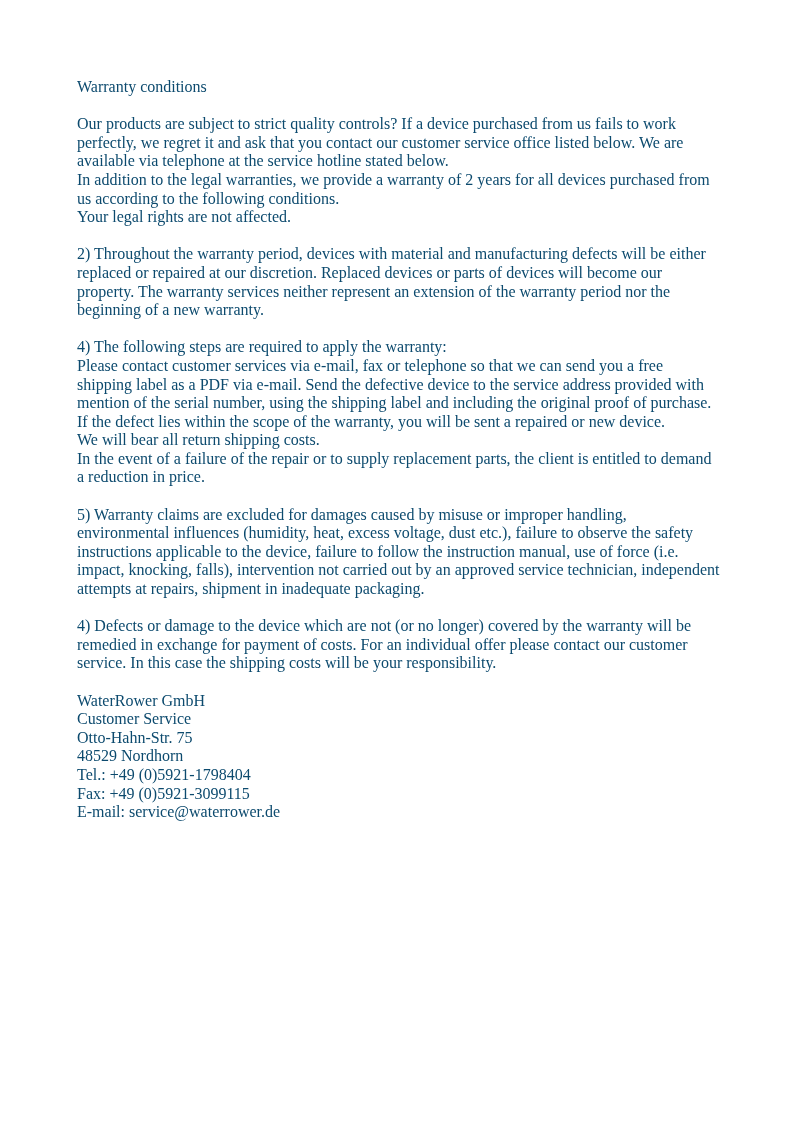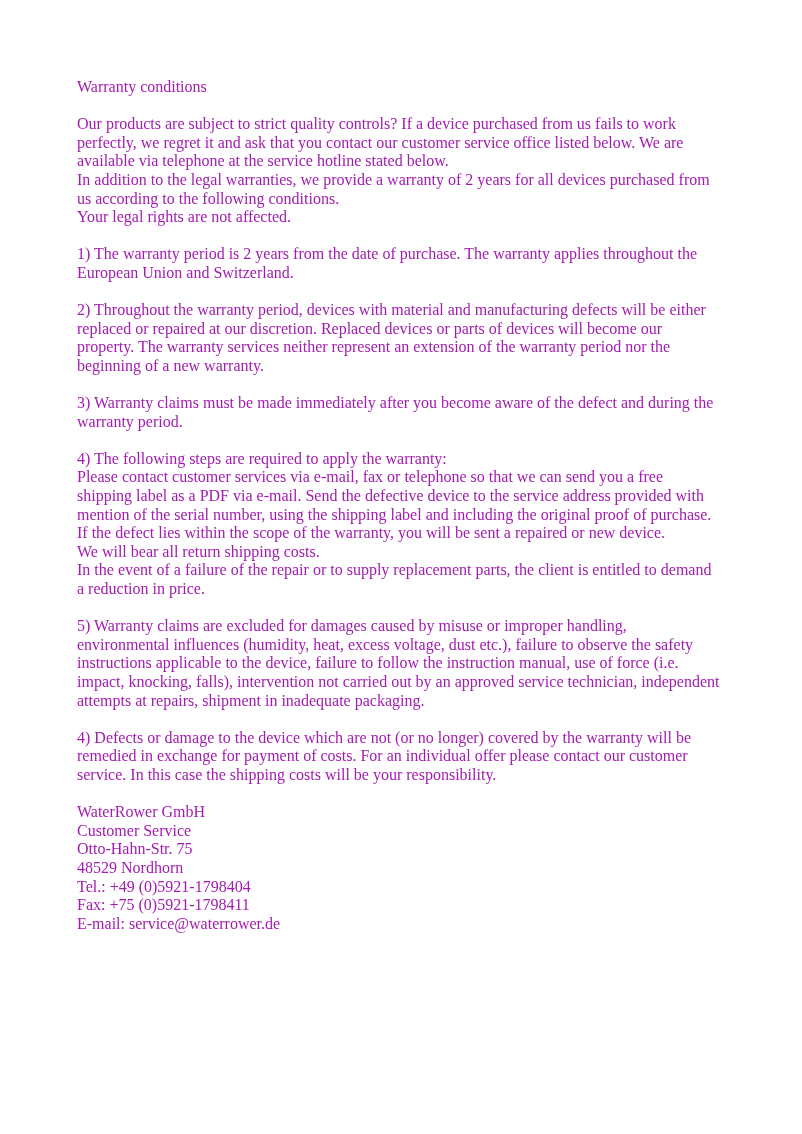--- a/index.html
+++ b/index.html
@@ -10,21 +10,21 @@
   .page {
     position: relative;
     width: 802px;
     height: 1134px;
     background: #ffffff;
     box-sizing: border-box;
     padding: 78px 70px 0 77px;
     font-family: "Liberation Serif", "DejaVu Serif", serif;
     font-size: 16px;
     line-height: 18.6px;
-    color: #a21caf;
+    color: #0c4a6e;
     overflow: hidden;
   }
   .doc-title {
     margin: 0 0 18.6px 0;
     font-size: 16px;
     font-weight: normal;
     line-height: 18.6px;
   }
   .doc-paragraph {
     margin: 0 0 18.6px 0;
@@ -38,30 +38,26 @@
 <div class="page">
   <h1 class="doc-title">Warranty conditions</h1>
 
   <p class="doc-paragraph">Our products are subject to strict quality controls? If a device purchased from us fails to work
 perfectly, we regret it and ask that you contact our customer service office listed below. We are
 available via telephone at the service hotline stated below.
 In addition to the legal warranties, we provide a warranty of 2 years for all devices purchased from
 us according to the following conditions.
 Your legal rights are not affected.</p>
 
-  <p class="doc-paragraph">1) The warranty period is 2 years from the date of purchase. The warranty applies throughout the
-European Union and Switzerland.</p>
 
   <p class="doc-paragraph">2) Throughout the warranty period, devices with material and manufacturing defects will be either
 replaced or repaired at our discretion. Replaced devices or parts of devices will become our
 property. The warranty services neither represent an extension of the warranty period nor the
 beginning of a new warranty.</p>
 
-  <p class="doc-paragraph">3) Warranty claims must be made immediately after you become aware of the defect and during the
-warranty period.</p>
 
   <p class="doc-paragraph">4) The following steps are required to apply the warranty:
 Please contact customer services via e-mail, fax or telephone so that we can send you a free
 shipping label as a PDF via e-mail. Send the defective device to the service address provided with
 mention of the serial number, using the shipping label and including the original proof of purchase.
 If the defect lies within the scope of the warranty, you will be sent a repaired or new device.
 We will bear all return shipping costs.
 In the event of a failure of the repair or to supply replacement parts, the client is entitled to demand
 a reduction in price.</p>
 
@@ -73,15 +69,15 @@
 
   <p class="doc-paragraph">4) Defects or damage to the device which are not (or no longer) covered by the warranty will be
 remedied in exchange for payment of costs. For an individual offer please contact our customer
 service. In this case the shipping costs will be your responsibility.</p>
 
   <p class="doc-paragraph">WaterRower GmbH
 Customer Service
 Otto-Hahn-Str. 75
 48529 Nordhorn
 Tel.: +49 (0)5921-1798404
-Fax: +75 (0)5921-1798411
+Fax: +49 (0)5921-3099115
 E-mail: service@waterrower.de</p>
 </div>
 
 </body></html>

